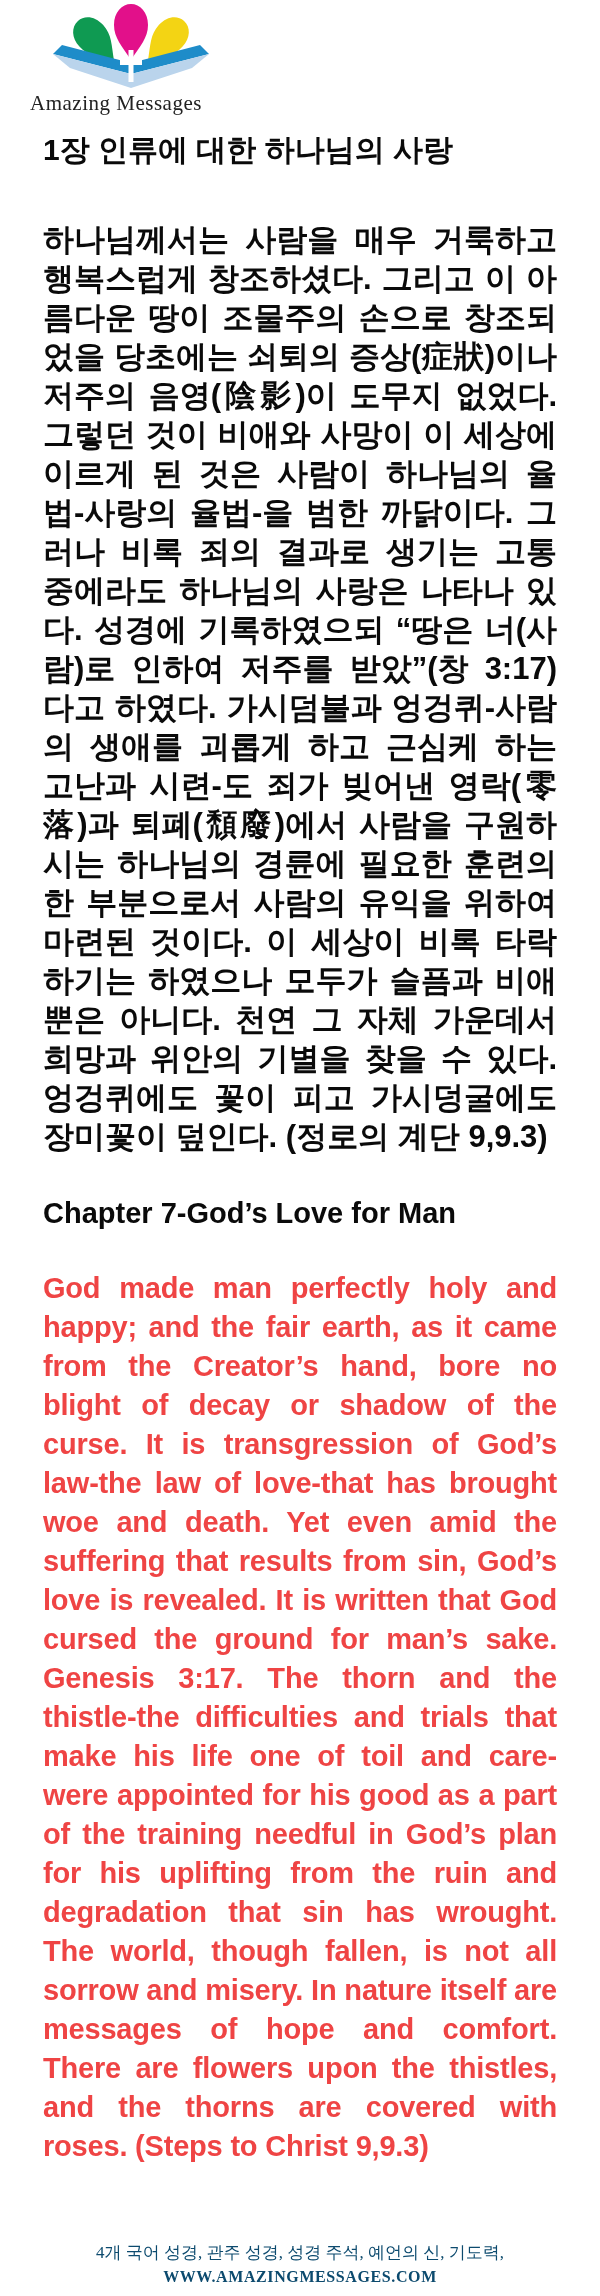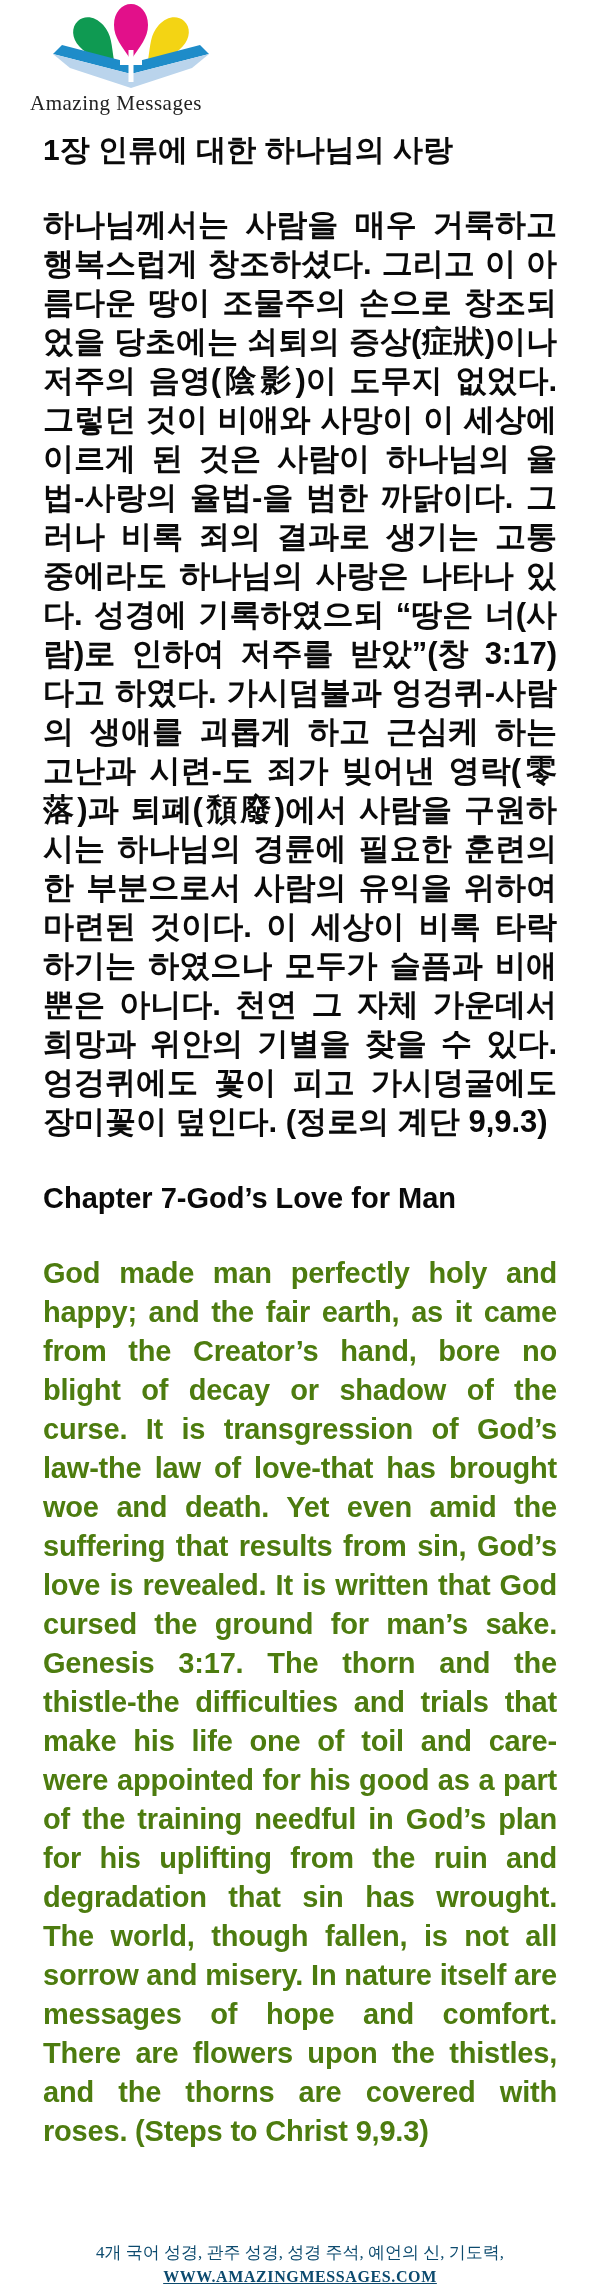--- a/index.html
+++ b/index.html
@@ -34,62 +34,61 @@
     padding: 0 43px;
   }
   .ko-title {
     margin: 14px 0 0 0;
     font-size: 30px;
     font-weight: 700;
     line-height: 40px;
     color: #0a0a0a;
   }
   .ko-body {
-    margin: 35px 0 0 0;
+    margin: 50px 0 0 0;
     font-size: 31px;
     font-weight: 700;
     line-height: 39px;
     text-align: justify;
     color: #0a0a0a;
   }
   .en-title {
     margin: 37px 0 0 0;
     font-size: 29px;
     font-weight: 700;
     line-height: 40px;
     color: #0a0a0a;
   }
   .en-body {
     margin: 36px 0 0 0;
     font-size: 29px;
     font-weight: 700;
     line-height: 39px;
     text-align: justify;
     letter-spacing: -0.2px;
-    color: #4d7c0f;
+    color: #ef4444;
   }
   .footer {
     position: absolute;
     left: 0;
     right: 0;
     bottom: 10px;
     text-align: center;
     font-family: "Liberation Serif", "DejaVu Serif", serif;
     color: #0c4a6e;
   }
   .footer-line {
     font-size: 17px;
     line-height: 25px;
   }
   .footer-url {
     font-size: 16px;
     font-weight: 700;
     letter-spacing: 0.6px;
     margin-top: 3px;
-    text-decoration: underline;
   }
 </style>
 </head>
 <body>
 
 <div class="page">
 
   <header class="logo">
     <svg width="163" height="86" viewBox="0 0 163 86" xmlns="http://www.w3.org/2000/svg">
 

